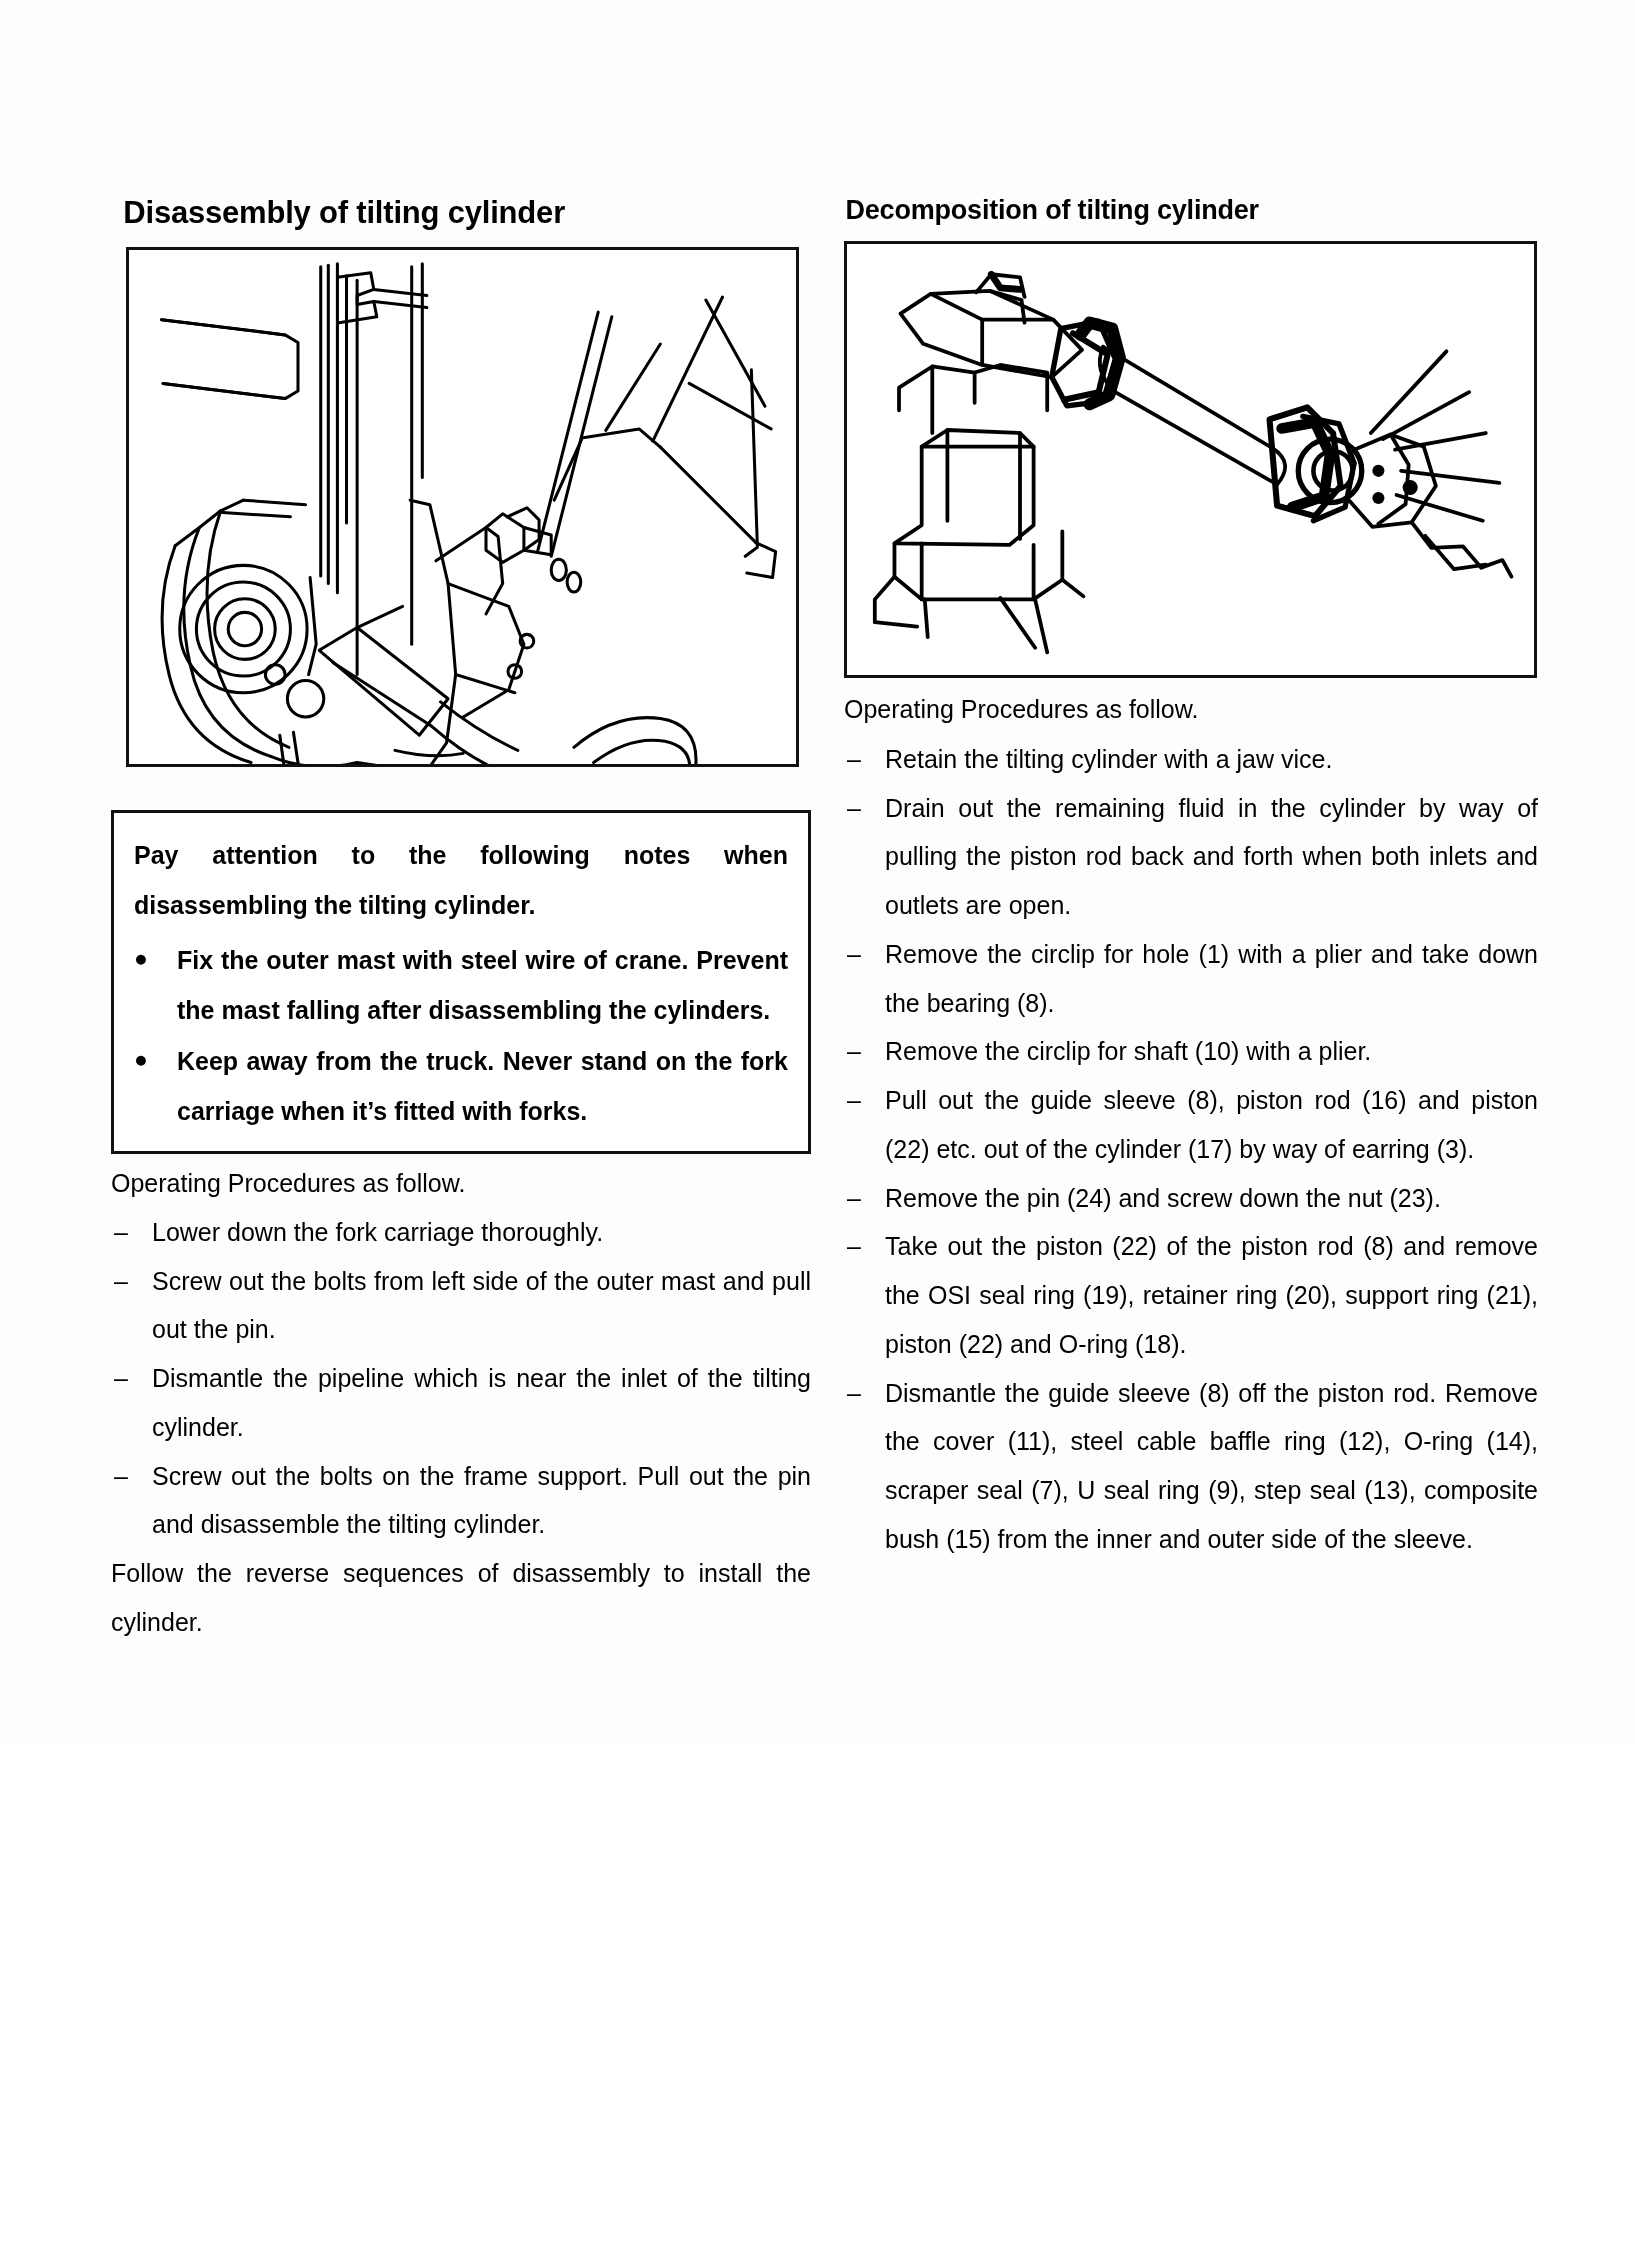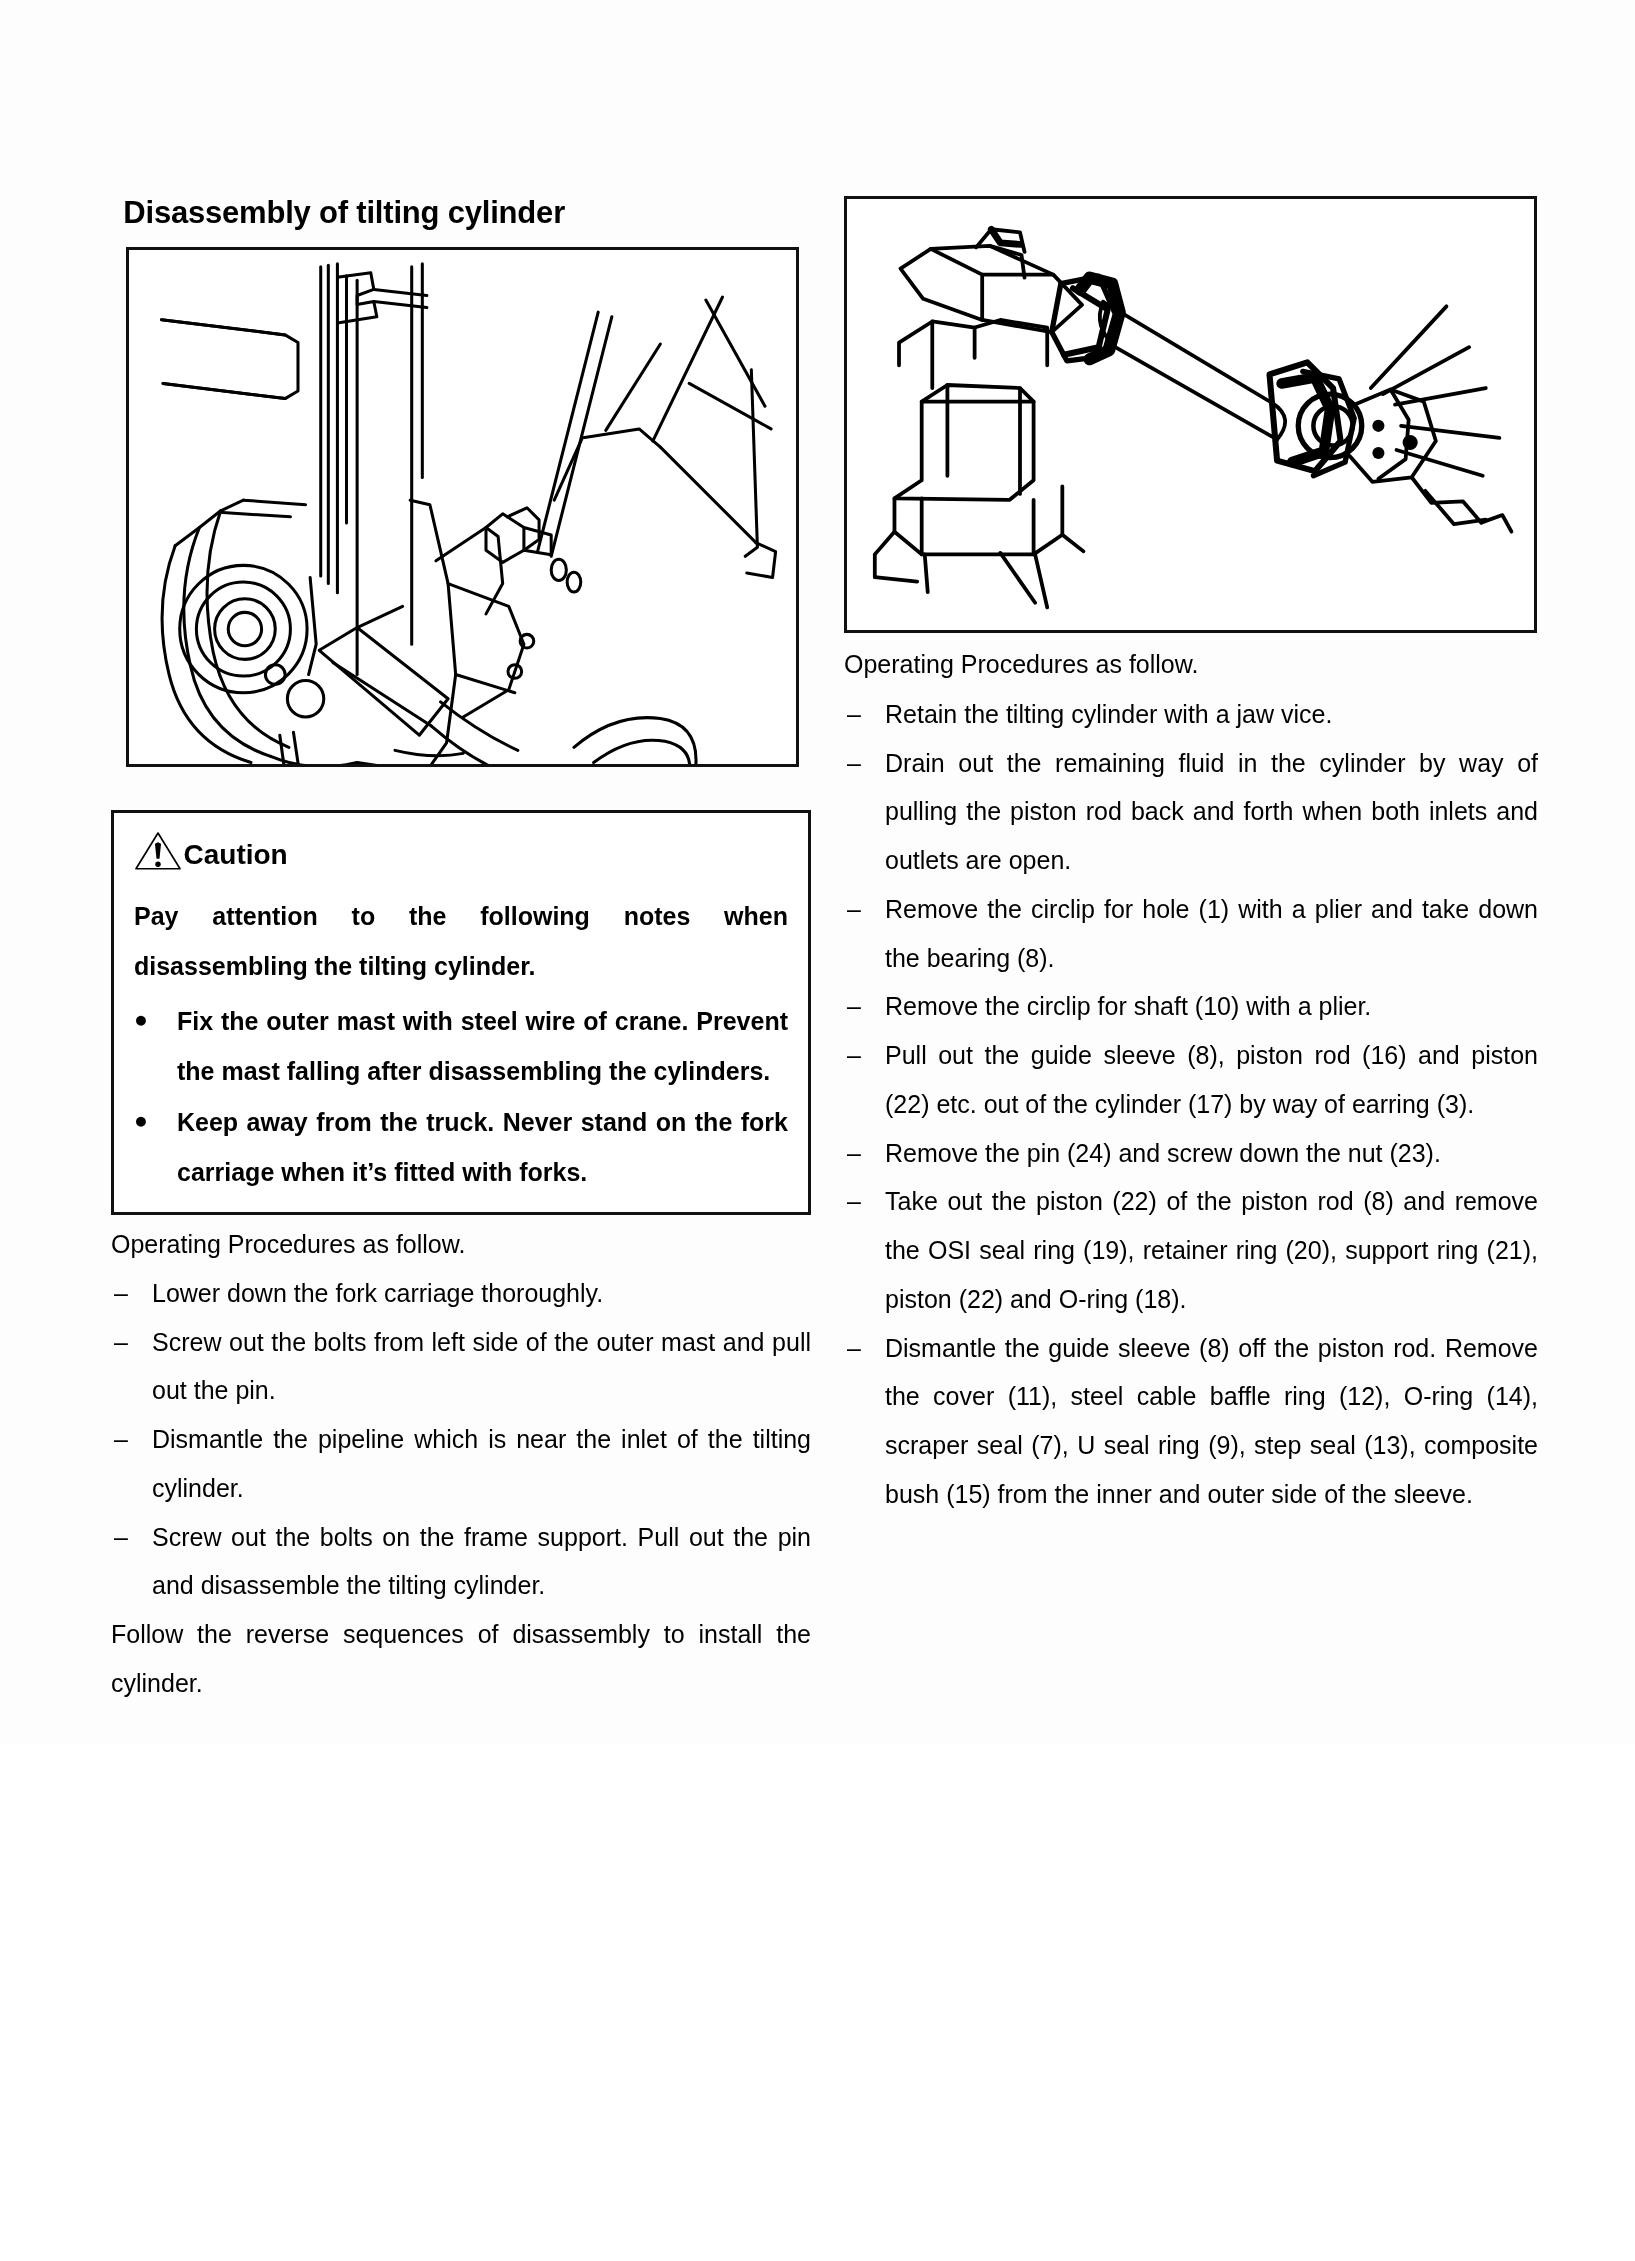--- a/index.html
+++ b/index.html
@@ -269,28 +269,20 @@
           <path d="M186 668 Q240 690 300 676"></path>
           <path d="M198 640 L206 698"></path>
           <path d="M216 636 L224 690"></path>
           <path d="M300 676 L392 690"></path>
           <path d="M350 660 Q400 672 440 664"></path>
         </g>
       </svg>
     </div>
 
     <div class="caution-box">
-      <div class="caution-head">
-        <svg class="warn-tri" viewBox="0 0 62 54">
-          <path d="M31 4 L60 51 L2 51 Z" fill="none" stroke="#000" stroke-width="2.2" stroke-linejoin="round"></path>
-          <path d="M31 16 L35 18 L33 38 L29 38 L27 18 Z" fill="#000"></path>
-          <circle cx="31" cy="45" r="3.6" fill="#000"></circle>
-        </svg>
-        <span class="caution-word">Caution</span>
-      </div>
 
       <p class="caution-lead">Pay attention to the following notes when disassembling the tilting cylinder.</p>
 
       <ul class="caution-list">
         <li>
           <span class="bullet">●</span>
           <span class="btext">Fix the outer mast with steel wire of crane.  Prevent the mast falling after disassembling the cylinders.</span>
         </li>
         <li>
           <span class="bullet">●</span>
@@ -318,20 +310,21 @@
         <span class="dash">–</span>
         <span class="ptext">Screw out the bolts on the frame support. Pull out the pin and disassemble the tilting cylinder.</span>
       </li>
     </ul>
 
     <p class="body-line">Follow the reverse sequences of disassembly to install the cylinder.</p>
   </div>
 
   <div class="col-right">
 
+    <h2 class="section-heading right">Decomposition of tilting cylinder</h2>
 
     <div class="figure-frame figure-right">
       <svg viewBox="0 0 903 570" xmlns="http://www.w3.org/2000/svg">
         <g fill="none" stroke="#000" stroke-width="5" stroke-linecap="round" stroke-linejoin="round">
 
           <path d="M60 396 L96 372 L96 268 L130 246 L226 250 L244 268 L244 372 L212 398 Z"></path>
           <path d="M96 268 L244 268"></path>
           <path d="M130 246 L130 366"></path>
           <path d="M226 250 L226 390"></path>
           <path d="M60 396 L60 440 L96 470 L244 470 L282 444 L282 380"></path>

